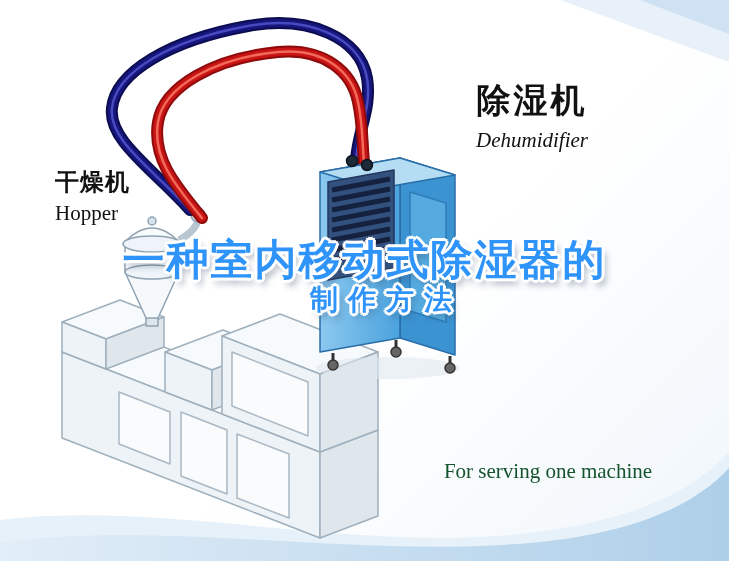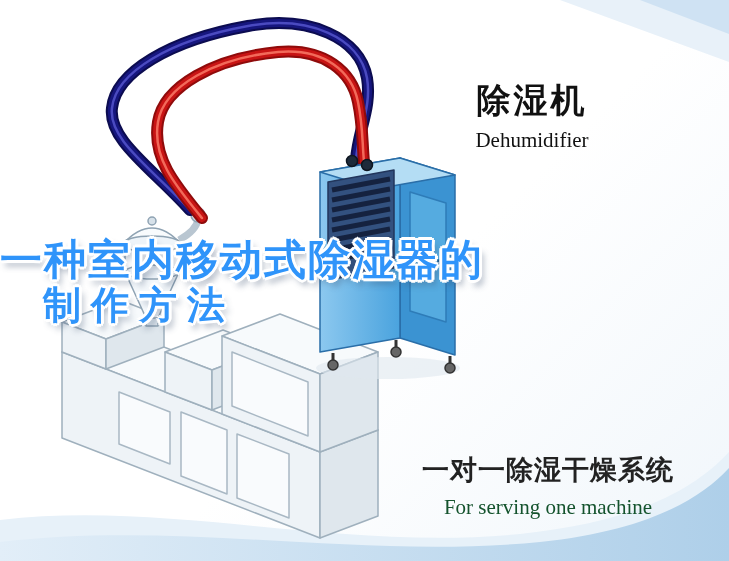--- a/index.html
+++ b/index.html
@@ -23,32 +23,32 @@
   .label{position:absolute;color:var(--label-text);}
   .label .cn{font-weight:700;letter-spacing:1px;}
   .label .en{font-family:"Liberation Serif",serif;}
 
   .hopper-label{left:55px;top:166px;}
   .hopper-label .cn{font-size:24px;}
   .hopper-label .en{font-size:21px;margin-top:3px;}
 
   .dehum-label{left:448px;top:78px;width:168px;text-align:center;}
   .dehum-label .cn{font-size:34px;letter-spacing:3px;}
-  .dehum-label .en{font-size:21px;margin-top:4px;}
+  .dehum-label .en{font-size:21px;margin-top:4px;font-style:italic;}
 
   .main-title{
-    position:absolute;left:0;top:236px;width:729px;text-align:left;
+    position:absolute;left:0;top:236px;width:729px;text-align:center;
     color:var(--title-blue);font-weight:700;line-height:1.15;
     text-shadow:
       -2px -2px 0 #fff, 2px -2px 0 #fff, -2px 2px 0 #fff, 2px 2px 0 #fff,
       -3px 0 0 #fff, 3px 0 0 #fff, 0 -3px 0 #fff, 0 3px 0 #fff,
       4px 6px 6px rgba(60,80,110,.45);
   }
   .main-title .line1{font-size:42px;letter-spacing:2px;}
-  .main-title .line2{font-size:38px;letter-spacing:10px;margin-left:43px;}
+  .main-title .line2{font-size:28px;letter-spacing:10px;margin-left:43px;}
 
   .system-label{left:408px;top:452px;width:280px;text-align:center;color:#222;}
   .system-label .cn{font-size:27px;letter-spacing:1px;}
   .system-label .en{font-size:21px;margin-top:7px;color:#14532d;}
 </style>
 </head>
 <body>
 
 <div class="canvas">
 
@@ -150,29 +150,32 @@
         <line x1="333" y1="353" x2="333" y2="361" stroke-width="3"></line>
         <circle cx="333" cy="365" r="5"></circle>
         <line x1="396" y1="340" x2="396" y2="348" stroke-width="3"></line>
         <circle cx="396" cy="352" r="5"></circle>
         <line x1="450" y1="356" x2="450" y2="364" stroke-width="3"></line>
         <circle cx="450" cy="368" r="5"></circle>
       </g>
     </g>
   </svg>
 
+  <div class="label hopper-label">
+    <div class="cn">干燥机</div>
+    <div class="en">Hopper</div>
+  </div>
 
   <div class="label dehum-label">
     <div class="cn">除湿机</div>
     <div class="en">Dehumidifier</div>
   </div>
 
   <div class="main-title">
     <div class="line1">一种室内移动式除湿器的</div>
     <div class="line2">制作方法</div>
   </div>
 
   <div class="label system-label">
-    <div class="cn">一对一除湿干燥系统</div>
     <div class="en">For serving one machine</div>
   </div>
 
 </div>
 
 </body></html>

